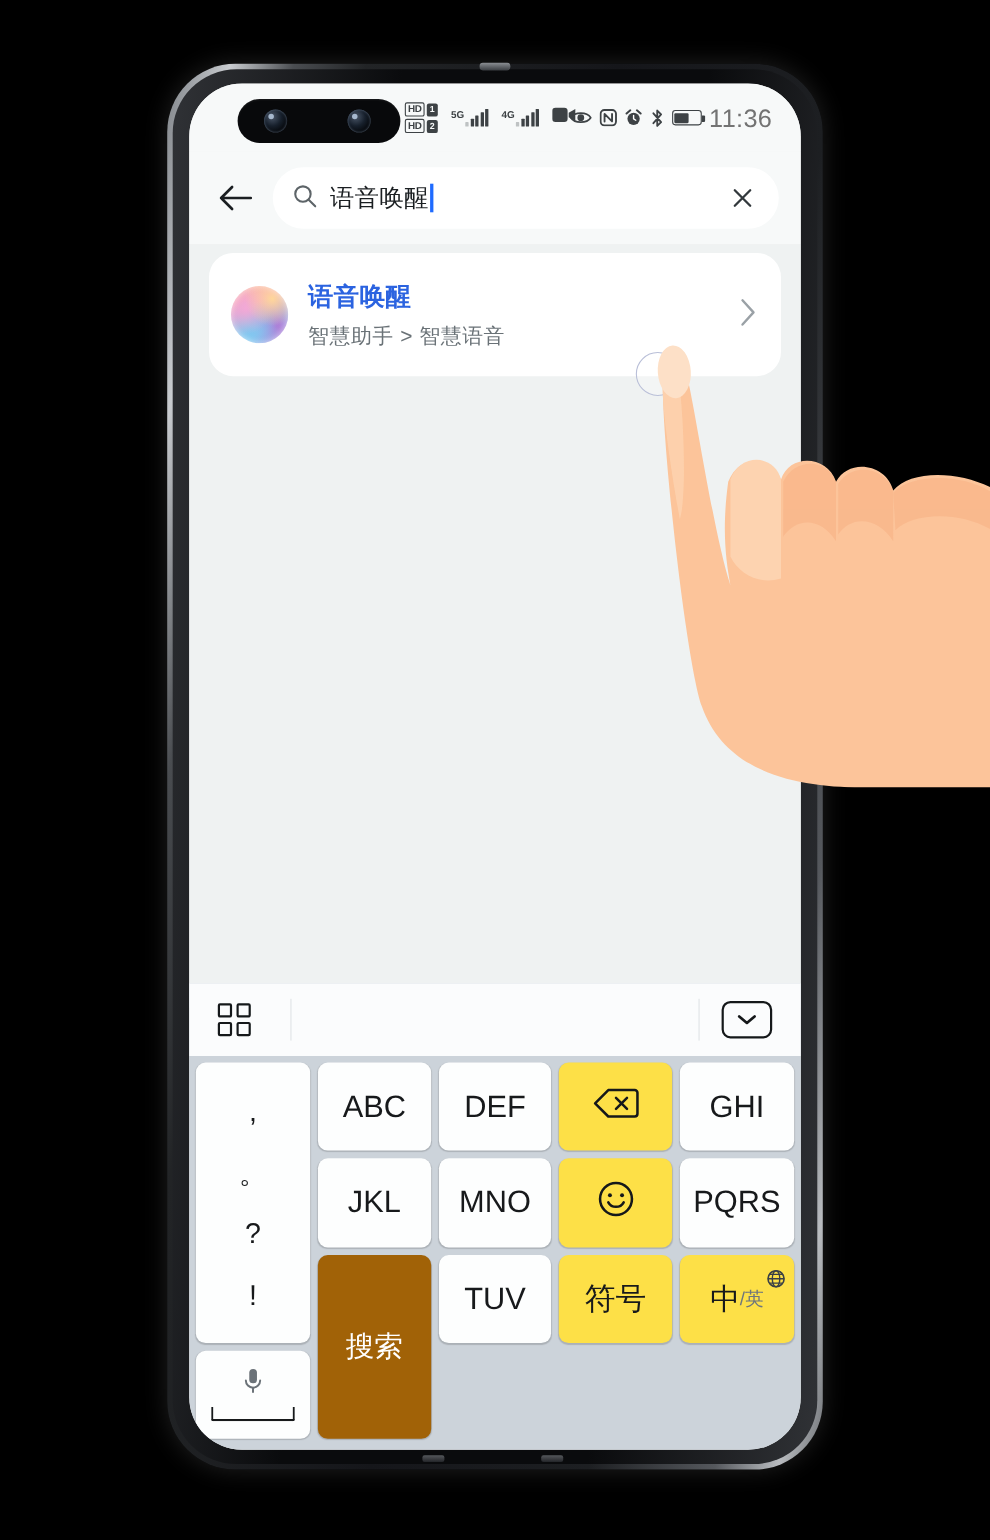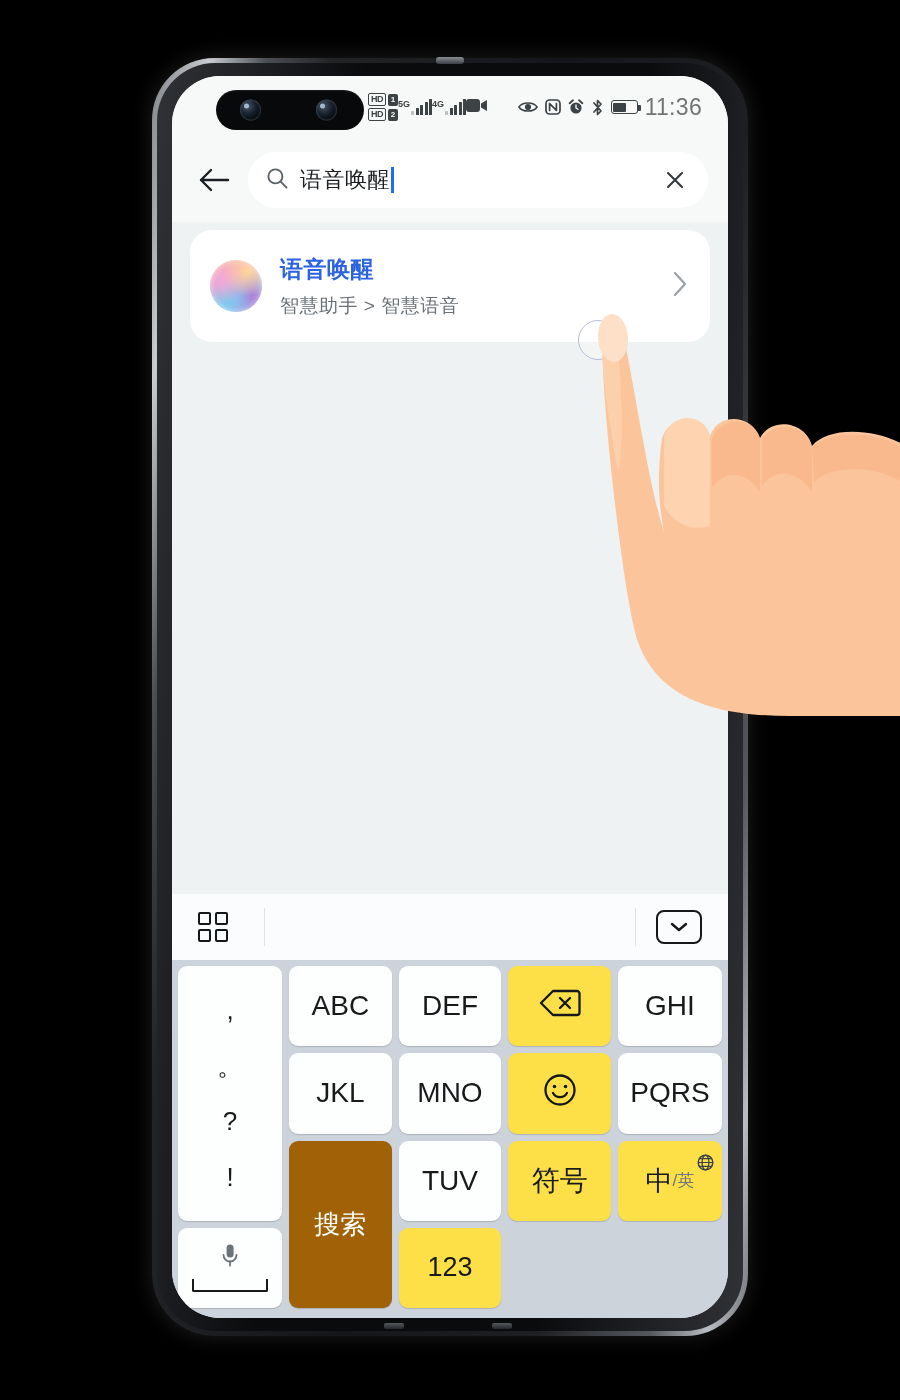--- a/index.html
+++ b/index.html
@@ -48,21 +48,21 @@
   }
   .lens{ position:absolute; top:50%; transform:translateY(-50%);
     width:21px;height:21px;border-radius:50%;
     background:radial-gradient(circle at 36% 32%,#4a5668 0%,#17202c 42%,#05070a 75%);
     box-shadow:inset 0 0 2px #6a7a90;}
   .lens.l1{ left:24px; } .lens.l2{ left:100px; }
   .lens::after{content:"";position:absolute;left:4px;top:4px;width:5px;height:5px;
     border-radius:50%;background:#b9cbe2;opacity:.85;}
 
   .sb-mid{ position:absolute; left:196px; top:0; height:62px;
-    display:flex; align-items:center; gap:0; }
+    display:flex; align-items:center; gap:12px; }
   .hd-stack{ display:flex; flex-direction:column; gap:2px; }
   .hd-row{ display:flex; align-items:center; gap:2px; }
   .hd-tag{ font-size:9px; font-weight:700; color:#3d4245; border:1.4px solid #3d4245;
     border-radius:2px; padding:0 2px; line-height:11px; letter-spacing:-.5px; }
   .sim-num{ background:#3d4245; color:#f7f9f9; font-size:8px; font-weight:700;
     border-radius:2px; width:10px; height:12px; display:flex; align-items:center;
     justify-content:center; }
   .sig{ display:flex; align-items:flex-end; gap:1.5px; height:15px; }
   .sig i{ display:block; width:3px; background:#3d4245; border-radius:.5px; }
   .sig i:nth-child(1){height:4px;opacity:.3} .sig i:nth-child(2){height:7px}
@@ -363,21 +363,20 @@
         <div class="key white spacekey">
           <span>
             <svg width="20" height="26" viewBox="0 0 20 26">
               <rect x="6.6" y="1.5" width="7" height="13" rx="3.5" fill="#6b7278"></rect>
               <path d="M3.5 12 A6.5 6.5 0 0 0 16.5 12" fill="none" stroke="#6b7278" stroke-width="1.8" stroke-linecap="round"></path>
               <path d="M10 18.5 V22.5" stroke="#6b7278" stroke-width="1.8" stroke-linecap="round"></path>
             </svg>
           </span>
           <span class="spacebar"></span>
         </div>
-        <div class="key gray k123">123</div>
       </div>
     </div>
   </div>
 
   <div class="ripple"></div>
   <div class="hand-wrap">
     <svg width="330" height="420" viewBox="0 0 330 420">
       <g fill="#fcc49a">
         <path d="M28 34 C20 56, 46 300, 62 346 C84 408, 150 420, 214 420 L330 420 L330 150
                  C300 132, 252 130, 236 150 C230 126, 196 120, 184 142

